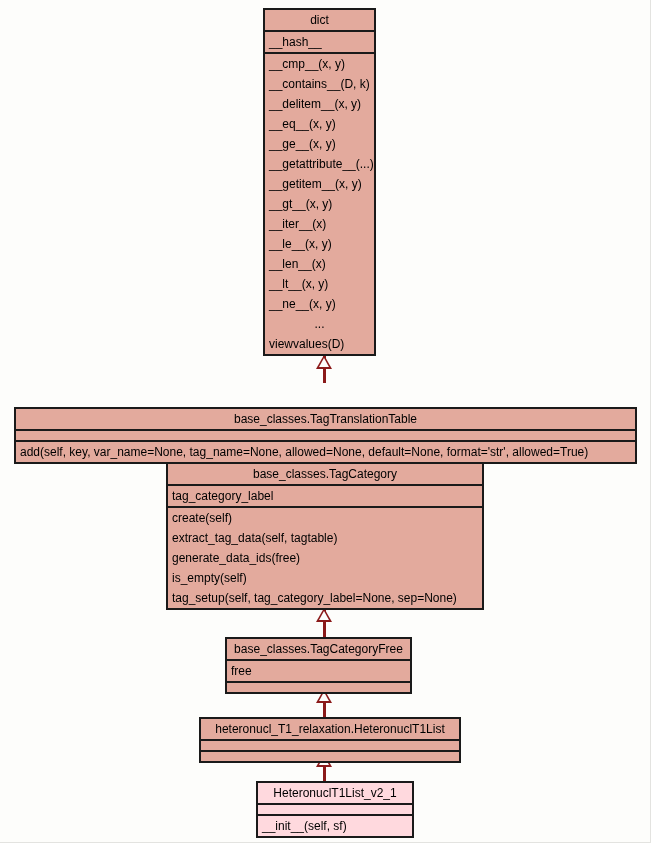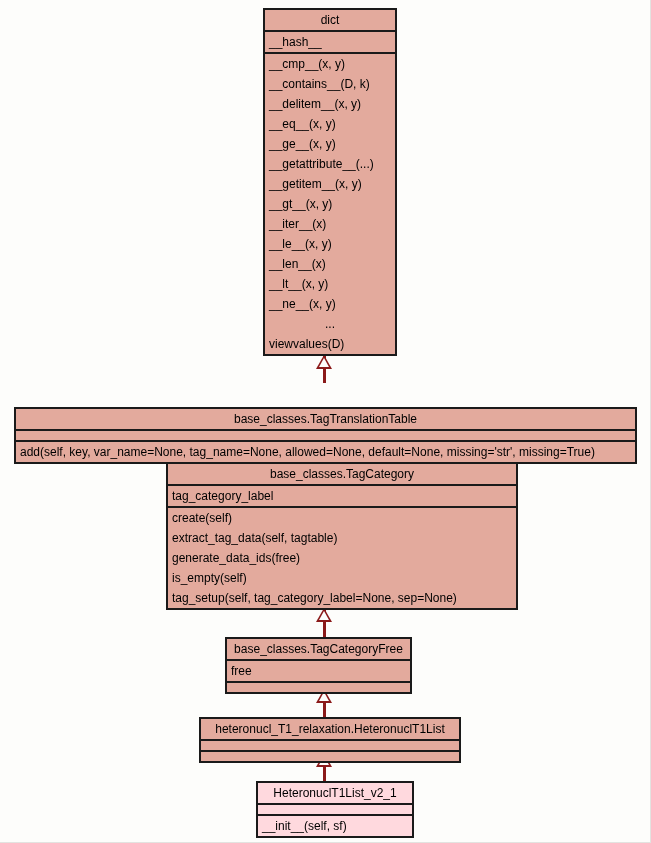--- a/index.html
+++ b/index.html
@@ -101,21 +101,21 @@
   <div class="edge-line" style="left:323px; top:689px; height:28px;"></div>
   <div class="arrowhead" style="left:316px; top:689px;">
     <div class="arrowhead-inner" style="left:-5px; top:3px;"></div>
   </div>
 
   <div class="edge-line" style="left:323px; top:753px; height:28px;"></div>
   <div class="arrowhead" style="left:316px; top:753px;">
     <div class="arrowhead-inner" style="left:-5px; top:3px;"></div>
   </div>
 
-  <div class="uml-box" style="left:263px; top:8px; width:134px;">
+  <div class="uml-box" style="left:263px; top:8px; width:113px;">
     <div class="uml-title">dict</div>
     <div class="uml-compartment">
       <div class="uml-row">__hash__</div>
     </div>
     <div class="uml-compartment">
       <div class="uml-row">__cmp__(x, y)</div>
       <div class="uml-row">__contains__(D, k)</div>
       <div class="uml-row">__delitem__(x, y)</div>
       <div class="uml-row">__eq__(x, y)</div>
       <div class="uml-row">__ge__(x, y)</div>
@@ -129,25 +129,25 @@
       <div class="uml-row">__ne__(x, y)</div>
       <div class="uml-row center">...</div>
       <div class="uml-row">viewvalues(D)</div>
     </div>
   </div>
 
   <div class="uml-box" style="left:14px; top:383px; width:623px;margin-top:24px;">
     <div class="uml-title">base_classes.TagTranslationTable</div>
     <div class="uml-compartment empty"></div>
     <div class="uml-compartment">
-      <div class="uml-row">add(self, key, var_name=None, tag_name=None, allowed=None, default=None, missing='str', missing=True)</div>
+      <div class="uml-row">add(self, key, var_name=None, tag_name=None, allowed=None, default=None, format='str', allowed=True)</div>
     </div>
   </div>
 
-  <div class="uml-box" style="left:166px; top:462px; width:352px;">
+  <div class="uml-box" style="left:166px; top:462px; width:318px;">
     <div class="uml-title">base_classes.TagCategory</div>
     <div class="uml-compartment">
       <div class="uml-row">tag_category_label</div>
     </div>
     <div class="uml-compartment">
       <div class="uml-row">create(self)</div>
       <div class="uml-row">extract_tag_data(self, tagtable)</div>
       <div class="uml-row">generate_data_ids(free)</div>
       <div class="uml-row">is_empty(self)</div>
       <div class="uml-row">tag_setup(self, tag_category_label=None, sep=None)</div>

